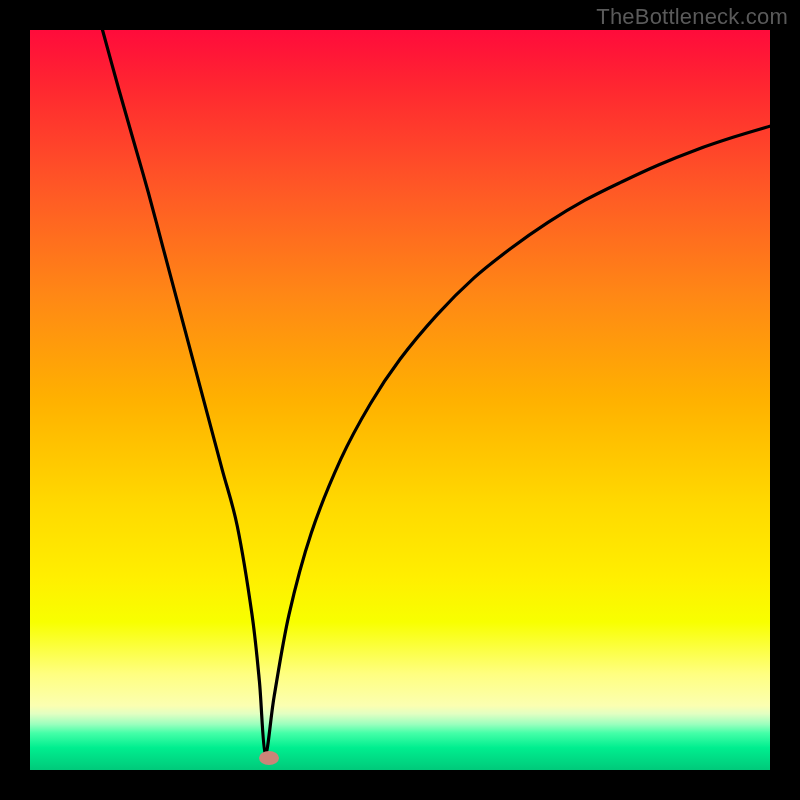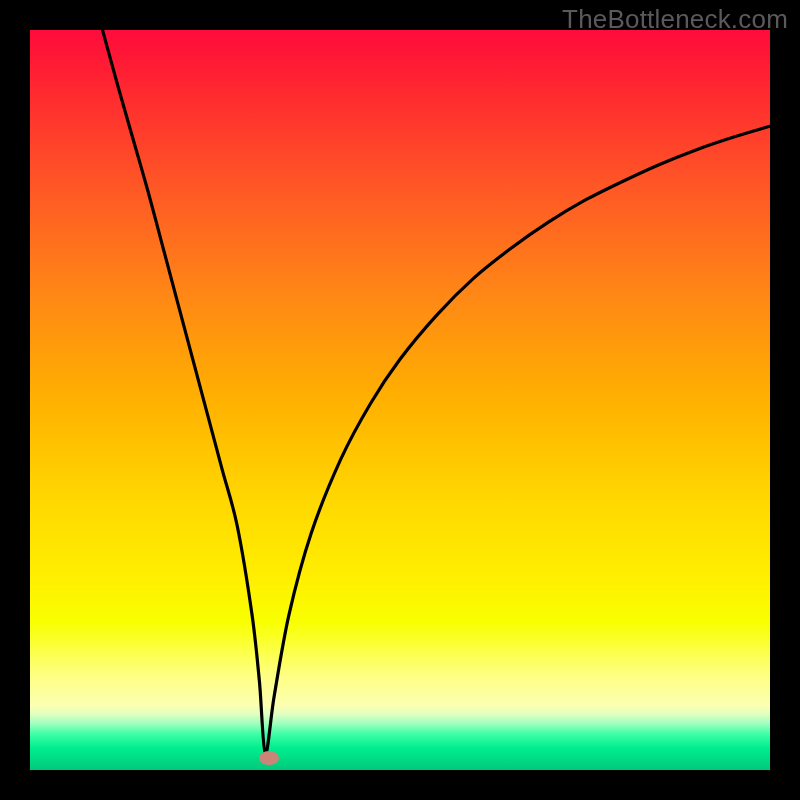--- a/index.html
+++ b/index.html
@@ -32,21 +32,21 @@
       #45ffa8 95%,
       #00ee8f 97%,
       #00c97a 100%
     );
   }
   .attribution {
     position: absolute;
     top: 4px;
     right: 12px;
     font-family: Arial, Helvetica, sans-serif;
-    font-size: 26px;
+    font-size: 22px;
     font-weight: 400;
     color: #5a5a5a;
     letter-spacing: 0.2px;
   }
   .curve {
     position: absolute;
     left: 0;
     top: 0;
     width: 740px;
     height: 740px;

